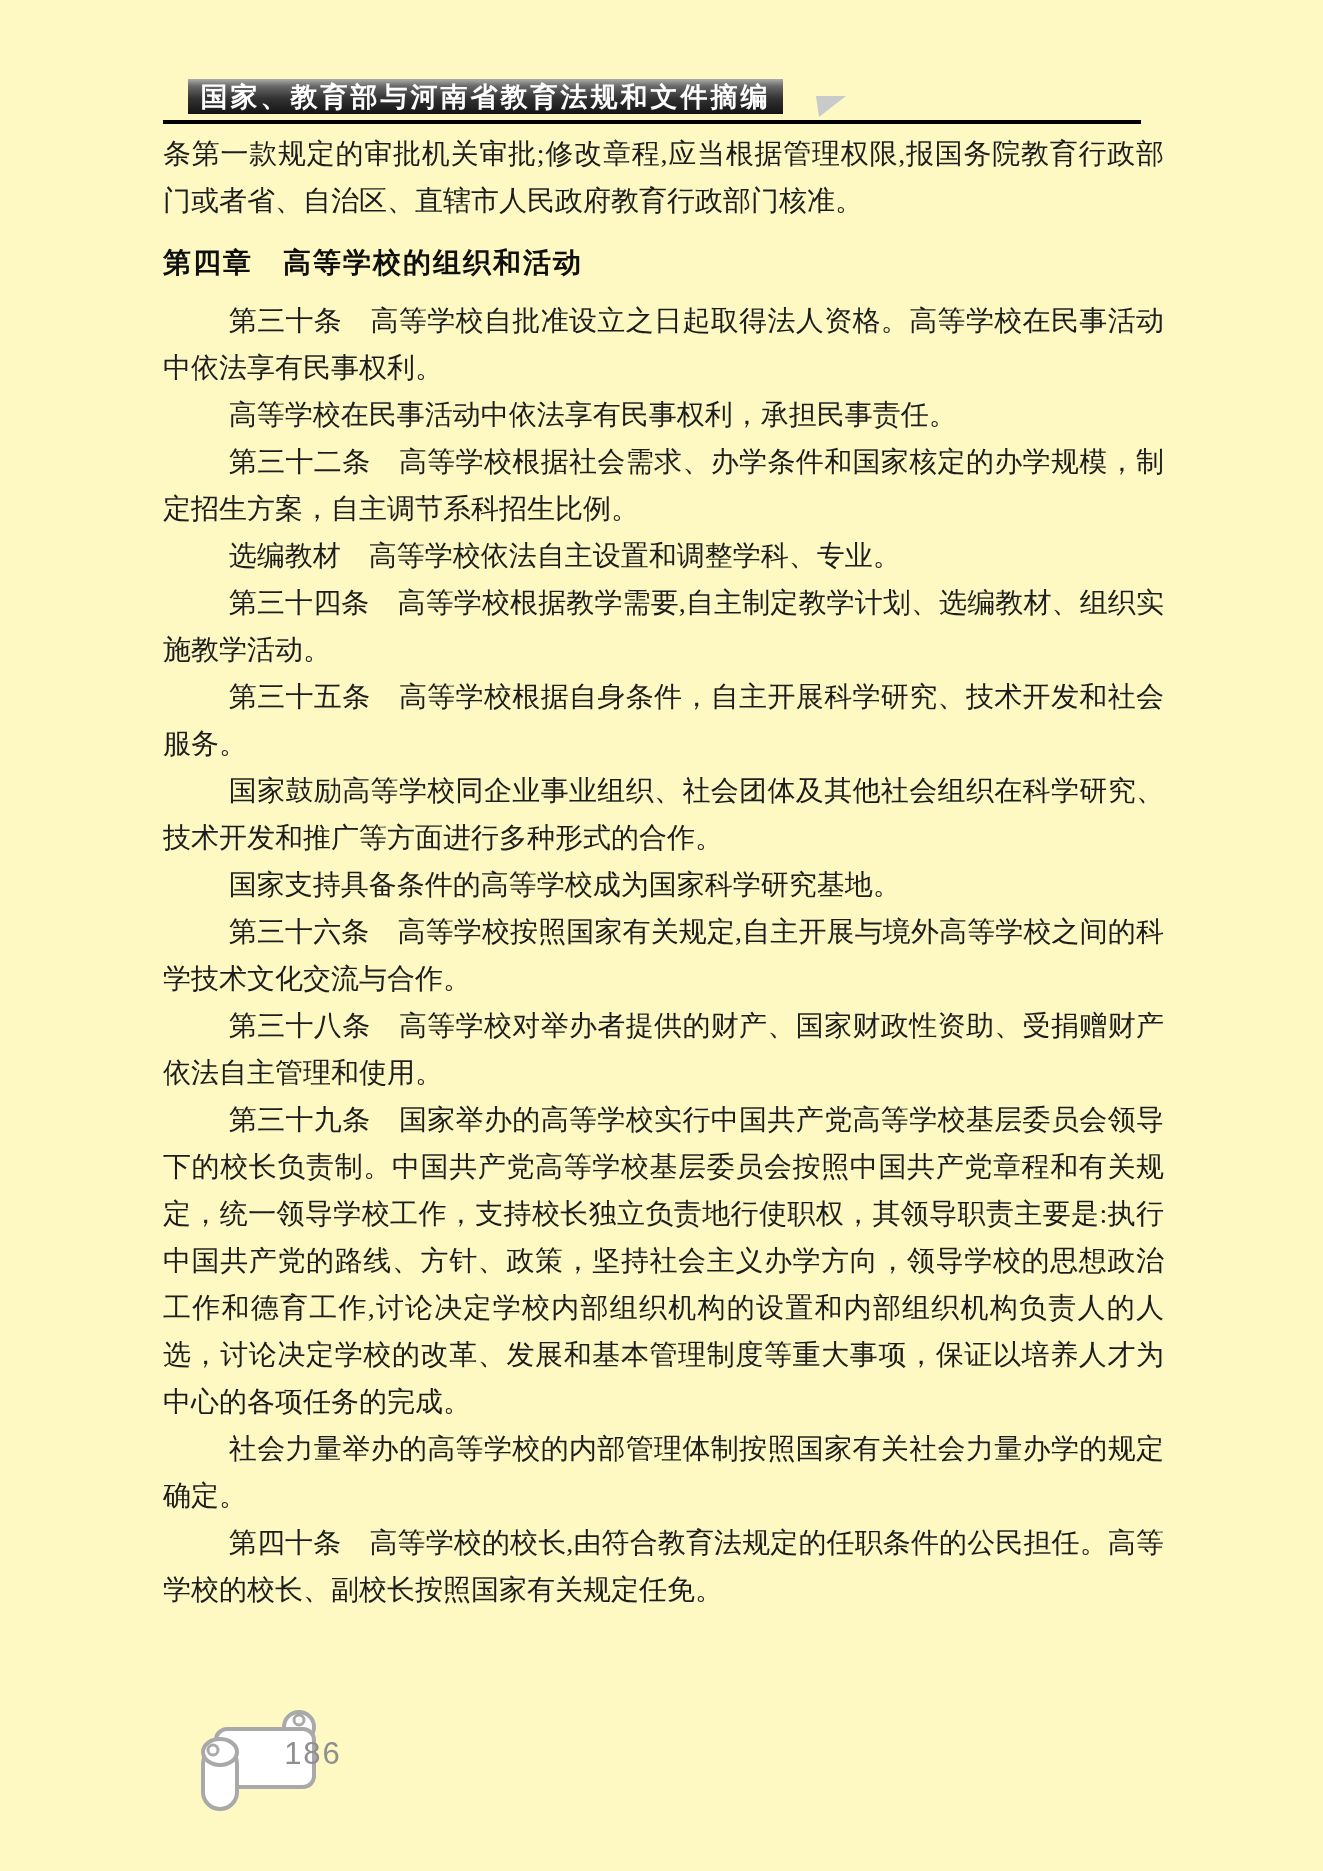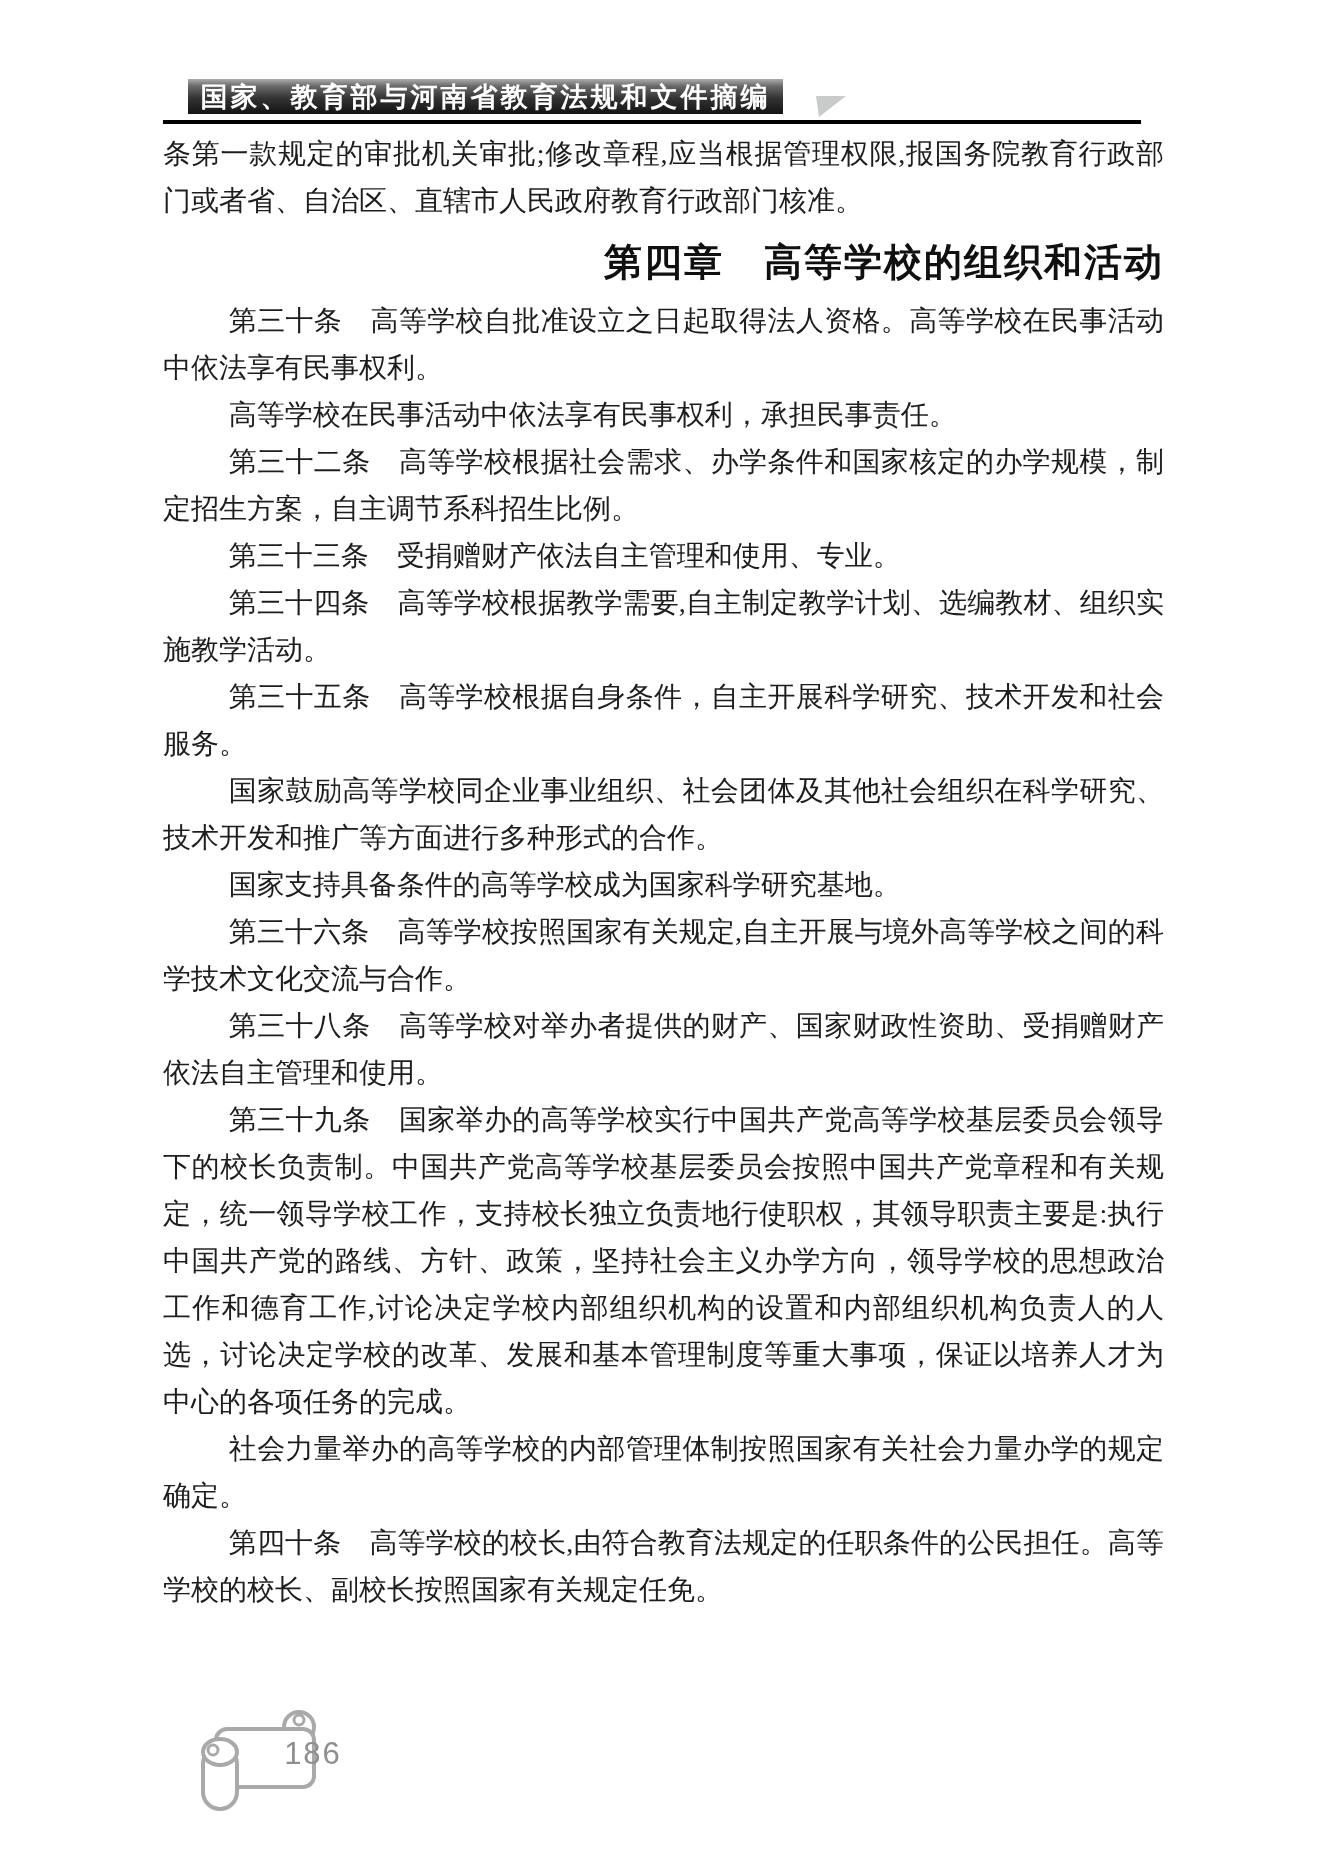--- a/index.html
+++ b/index.html
@@ -1,20 +1,20 @@
 <!DOCTYPE html>
 <html lang="zh"><head>
 <meta charset="utf-8">
 <style>
   html,body { margin:0; padding:0; background:#e8e8e8; }
   .page {
     position:relative;
     width:1323px; height:1871px;
     margin:0 auto;
-    background:#ffffff;
+    background:#fef9c3;
     font-family:"Liberation Serif","DejaVu Serif",serif;
     color:#1d1d1d;
     overflow:hidden;
   }
   
   .banner {
     position:absolute; left:188px; top:79px;
     width:595px; height:35px;
     background:linear-gradient(180deg,#adadad 0%,#6a6a6a 20%,#333333 55%,#141414 100%);
     display:flex; align-items:center; justify-content:center;
@@ -35,23 +35,23 @@
   }
   
   .content {
     position:absolute; left:163px; top:130px; width:1001px;
     font-size:28px; line-height:47px;
     text-align:justify; text-justify:inter-ideograph;
   }
   .para { margin:0; text-indent:2.35em; }
   .para.noindent { text-indent:0; }
   .chapter {
-    margin:15px 0 11px 0; text-align:right; text-indent:0;
+    margin:15px 0 11px 0; text-align:left; text-indent:0;
     font-family:"Liberation Sans","DejaVu Sans",sans-serif;
-    font-size:38px; font-weight:bold; letter-spacing:2px; color:#101010;
+    font-size:28px; font-weight:bold; letter-spacing:2px; color:#101010;
   }
   
   .pagenum-wrap { position:absolute; left:198px; top:1703px; width:138px; height:118px; }
   .pagenum-wrap svg { position:absolute; left:0; top:0; }
   .pagenum {
     position:absolute; left:48px; top:33px; width:70px;
     text-align:center;
     font-family:"Liberation Sans","DejaVu Sans",sans-serif;
     font-size:31px; color:#8f8f8f; letter-spacing:2px;margin-left:32px;
   }
@@ -68,21 +68,21 @@
   <div class="header-rule"></div>
 
   <div class="content">
     <p class="para noindent">条第一款规定的审批机关审批;修改章程,应当根据管理权限,报国务院教育行政部门或者省、自治区、直辖市人民政府教育行政部门核准。</p>
 
     <h2 class="chapter">第四章　高等学校的组织和活动</h2>
 
     <p class="para">第三十条　高等学校自批准设立之日起取得法人资格。高等学校在民事活动中依法享有民事权利。</p>
     <p class="para">高等学校在民事活动中依法享有民事权利，承担民事责任。</p>
     <p class="para">第三十二条　高等学校根据社会需求、办学条件和国家核定的办学规模，制定招生方案，自主调节系科招生比例。</p>
-    <p class="para">第三十三条　受捐赠财产依法自主管理和使用、专业。</p>
+    <p class="para">选编教材　高等学校依法自主设置和调整学科、专业。</p>
     <p class="para">第三十四条　高等学校根据教学需要,自主制定教学计划、选编教材、组织实施教学活动。</p>
     <p class="para">第三十五条　高等学校根据自身条件，自主开展科学研究、技术开发和社会服务。</p>
     <p class="para">国家鼓励高等学校同企业事业组织、社会团体及其他社会组织在科学研究、技术开发和推广等方面进行多种形式的合作。</p>
     <p class="para">国家支持具备条件的高等学校成为国家科学研究基地。</p>
     <p class="para">第三十六条　高等学校按照国家有关规定,自主开展与境外高等学校之间的科学技术文化交流与合作。</p>
     <p class="para">第三十八条　高等学校对举办者提供的财产、国家财政性资助、受捐赠财产依法自主管理和使用。</p>
     <p class="para">第三十九条　国家举办的高等学校实行中国共产党高等学校基层委员会领导下的校长负责制。中国共产党高等学校基层委员会按照中国共产党章程和有关规定，统一领导学校工作，支持校长独立负责地行使职权，其领导职责主要是:执行中国共产党的路线、方针、政策，坚持社会主义办学方向，领导学校的思想政治工作和德育工作,讨论决定学校内部组织机构的设置和内部组织机构负责人的人选，讨论决定学校的改革、发展和基本管理制度等重大事项，保证以培养人才为中心的各项任务的完成。</p>
     <p class="para">社会力量举办的高等学校的内部管理体制按照国家有关社会力量办学的规定确定。</p>
     <p class="para">第四十条　高等学校的校长,由符合教育法规定的任职条件的公民担任。高等学校的校长、副校长按照国家有关规定任免。</p>
 

